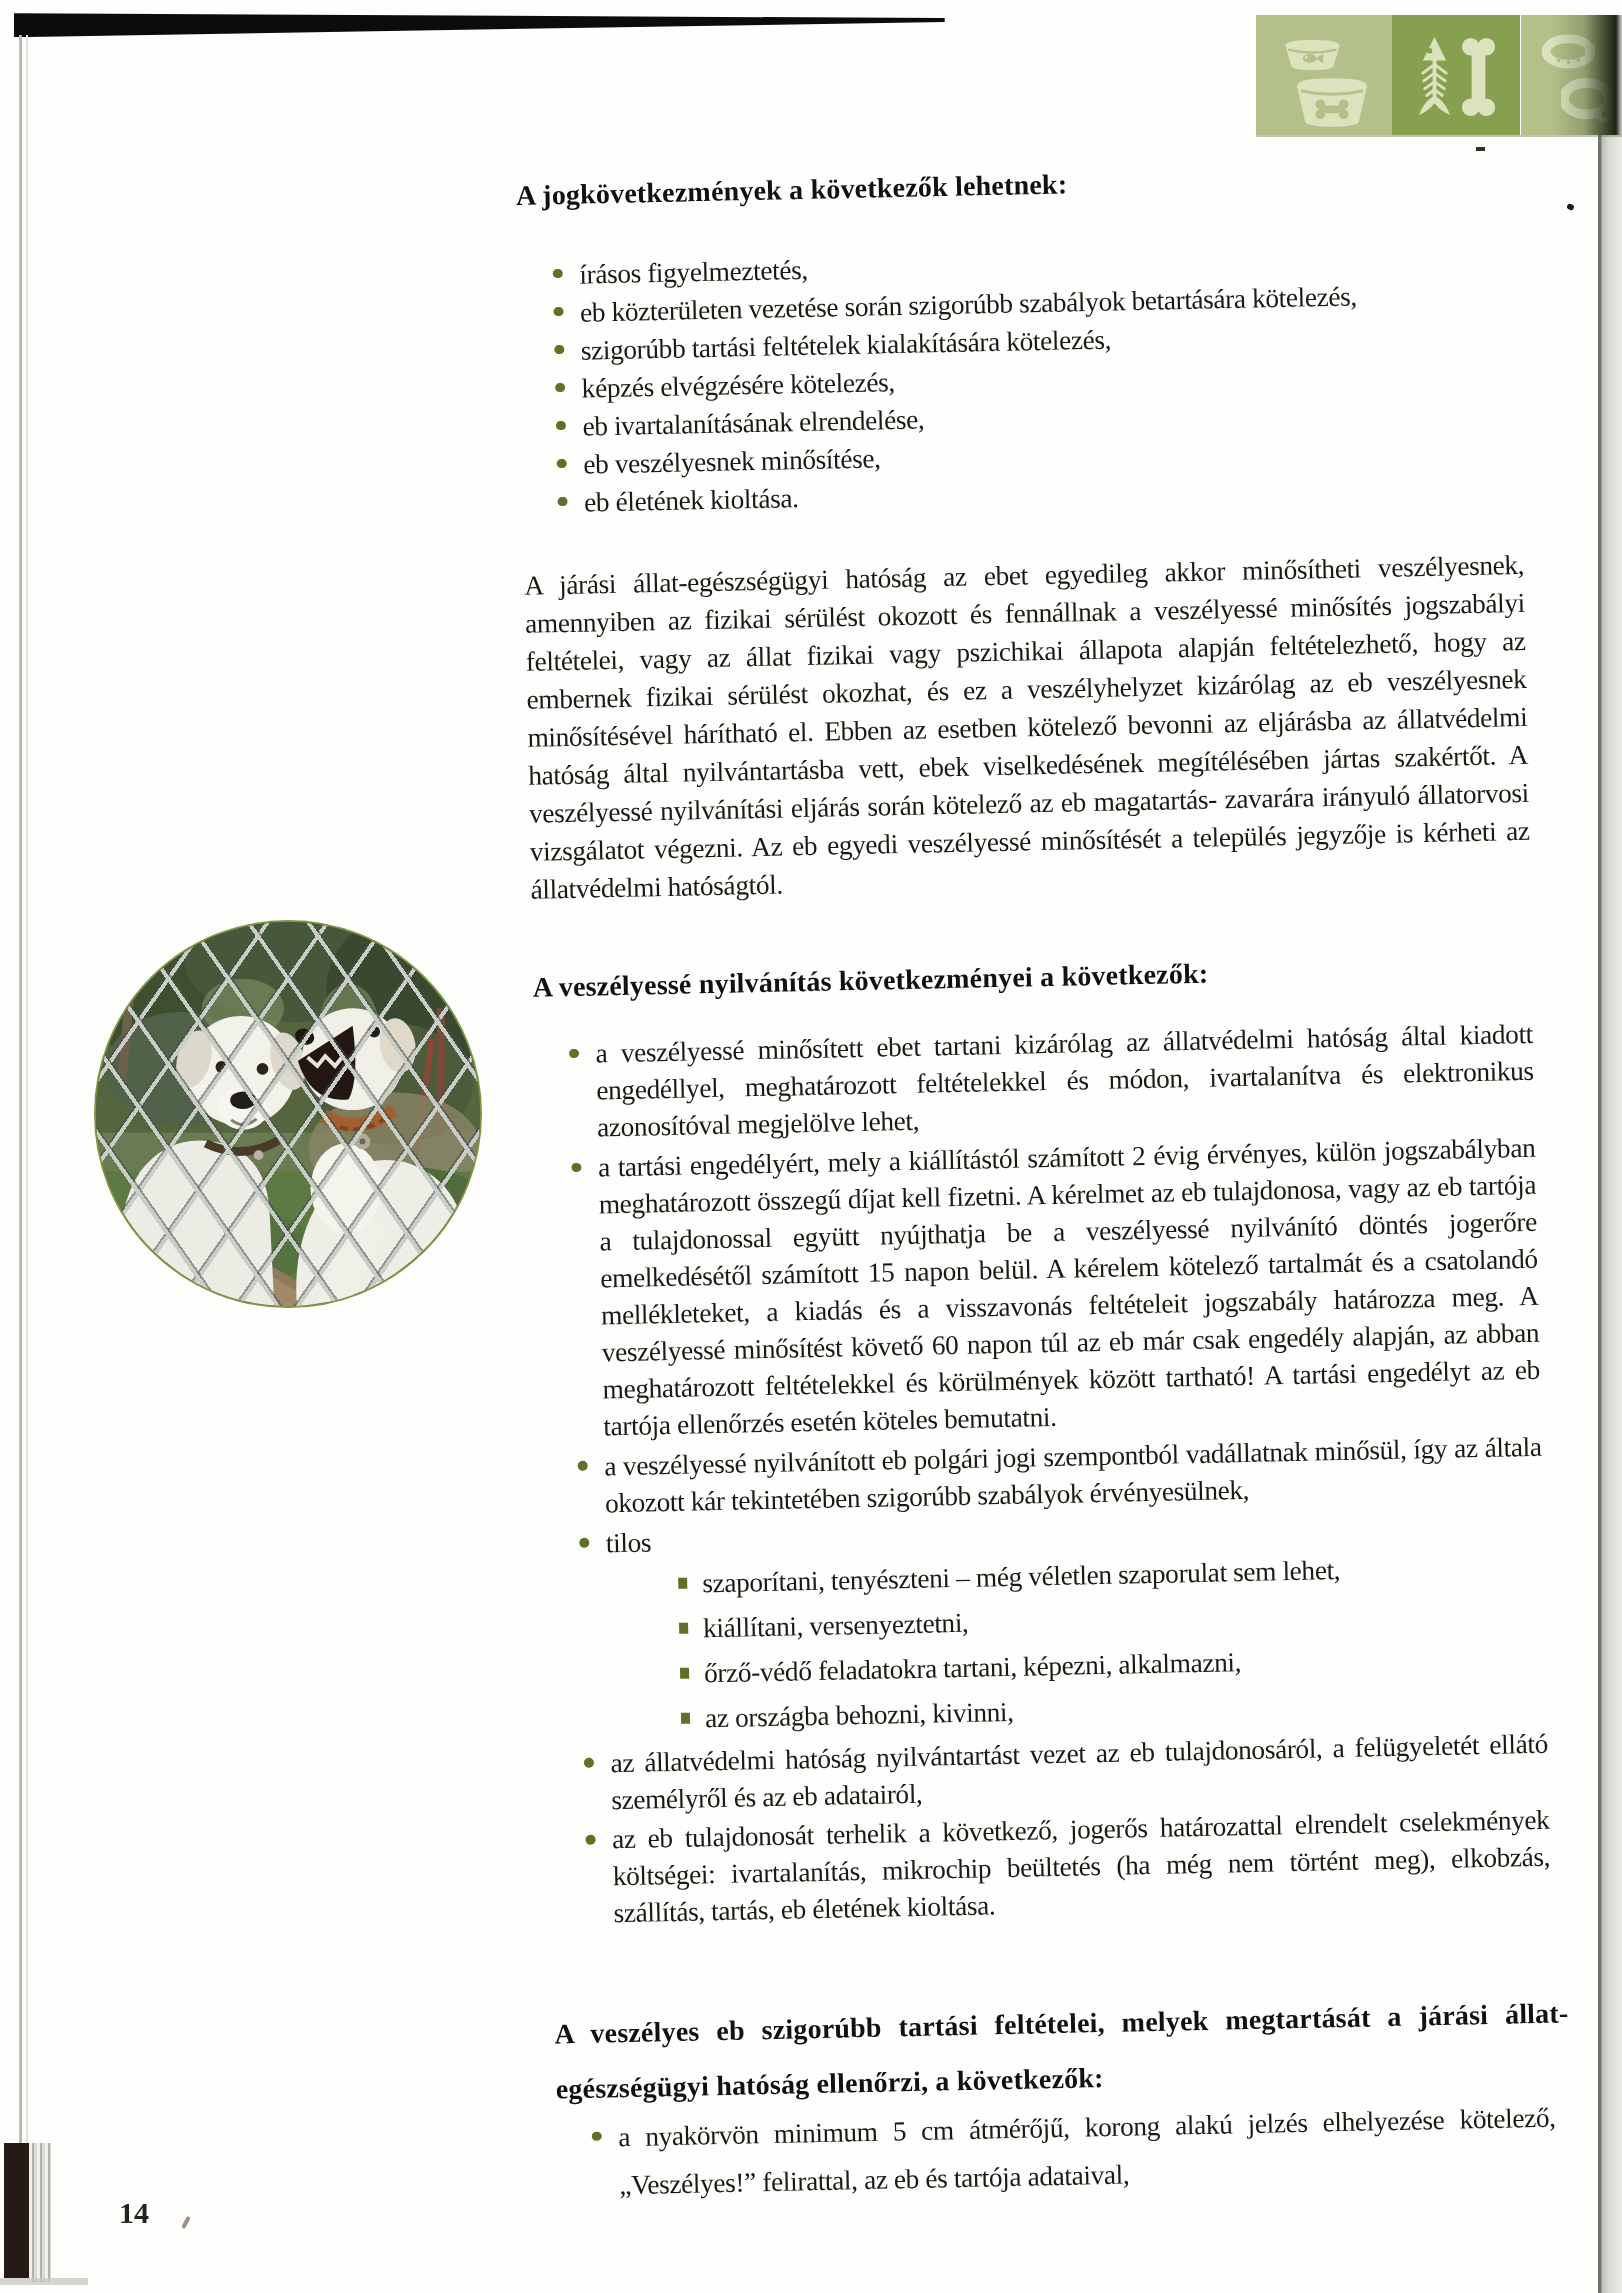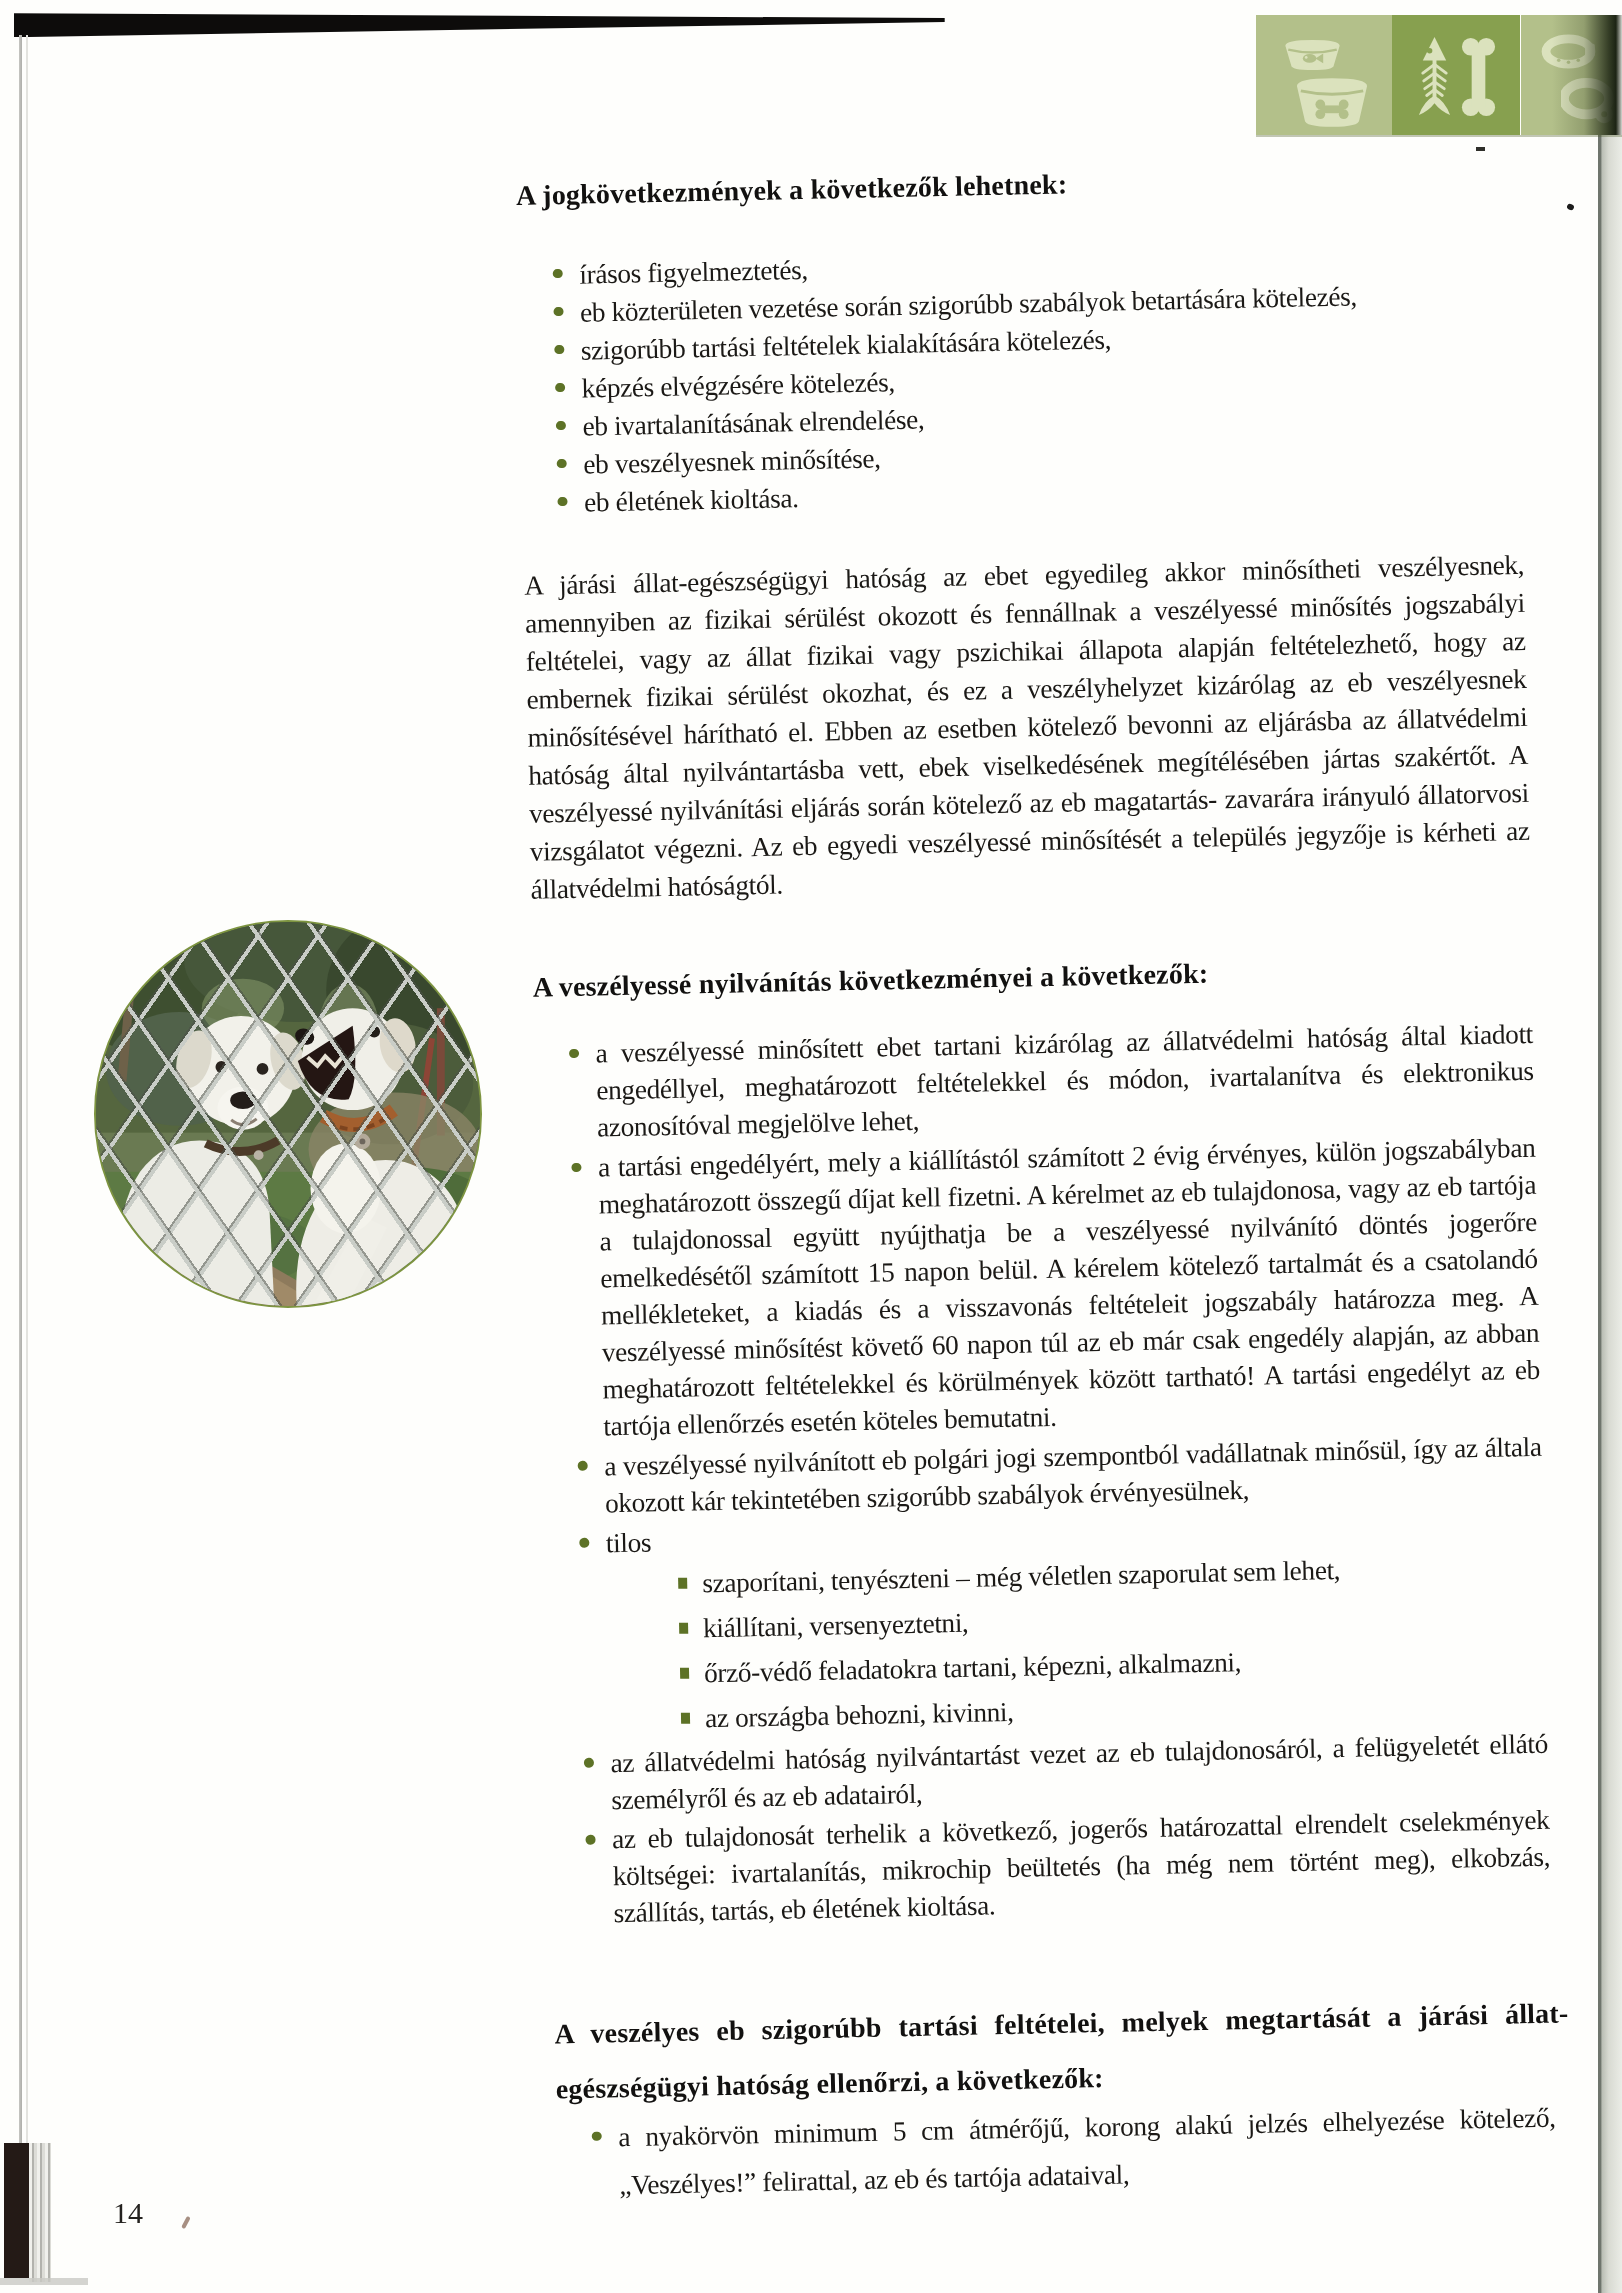--- a/index.html
+++ b/index.html
@@ -61,21 +61,21 @@
   .blist>li{position:relative;padding-left:26.5px;margin:0 0 2.9px;font-size:27.4px;line-height:37px;letter-spacing:-0.4px;}
   .list1>li{line-height:38px;margin:0;}
   .list2>li{text-align:justify;}
   .list3>li{text-align:justify;line-height:48px;}
   .dot{position:absolute;left:0;top:12.7px;width:9.8px;height:9.8px;border-radius:50%;background:#5d7226;}
   .list3 .dot{top:17.6px;}
   ul.sub{list-style:none;margin:2px 0 2px 0;padding:0;}
   ul.sub li{position:relative;padding-left:24.5px;margin:0 0 2px 71px;line-height:43px;text-align:left;}
   .sqr{position:absolute;left:0;top:15.7px;width:9.8px;height:10.8px;background:#5d7226;}
 
-  .page-num{position:absolute;left:113px;top:2196px;font-size:30px;color:#24221f;}
+  .page-num{position:absolute;left:119px;top:2196px;font-size:30px;color:#24221f;font-weight:bold;}
 </style>
 </head>
 <body>
 
 <div class="top-bar"></div>
 <div class="left-line"></div>
 <div class="left-line2"></div>
 <div class="spine-block"></div>
 <div class="spine-pages"></div>
 <div class="spine-shadow"></div>

